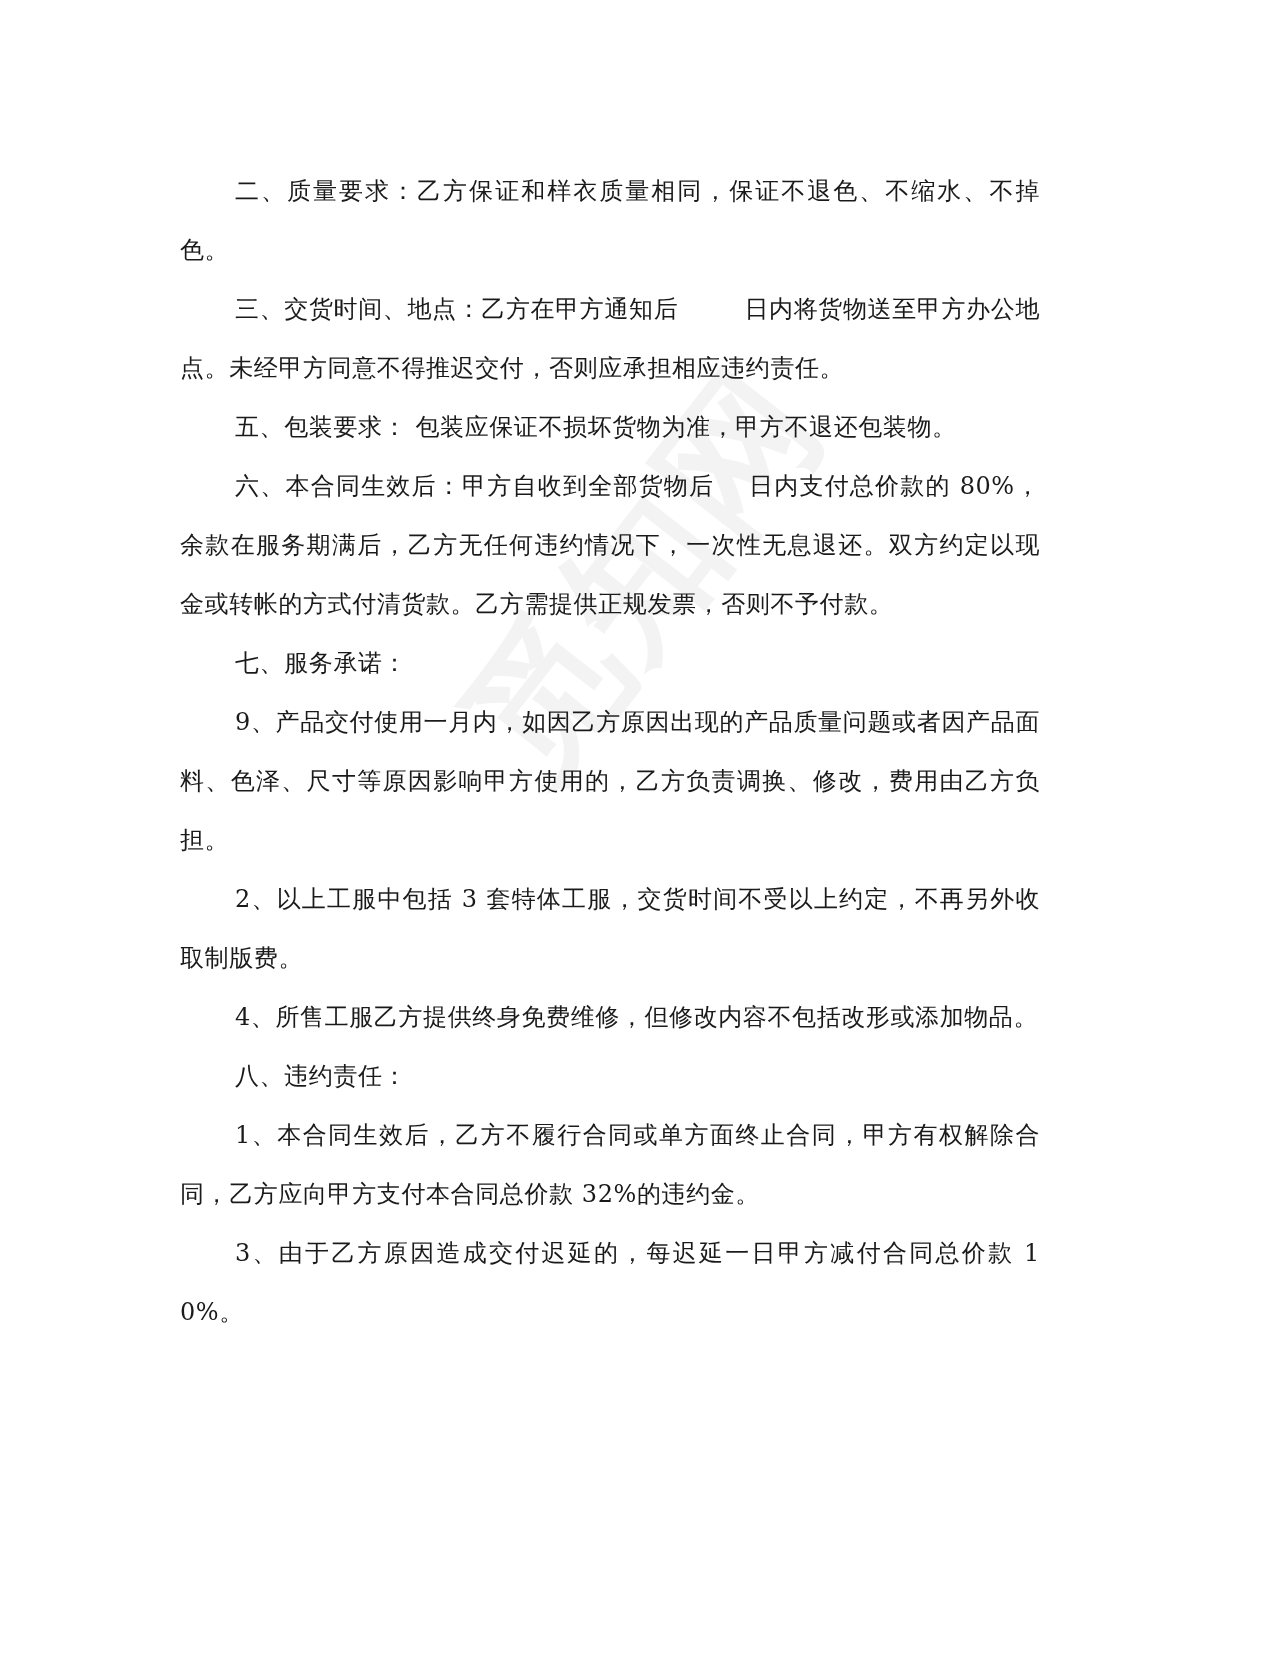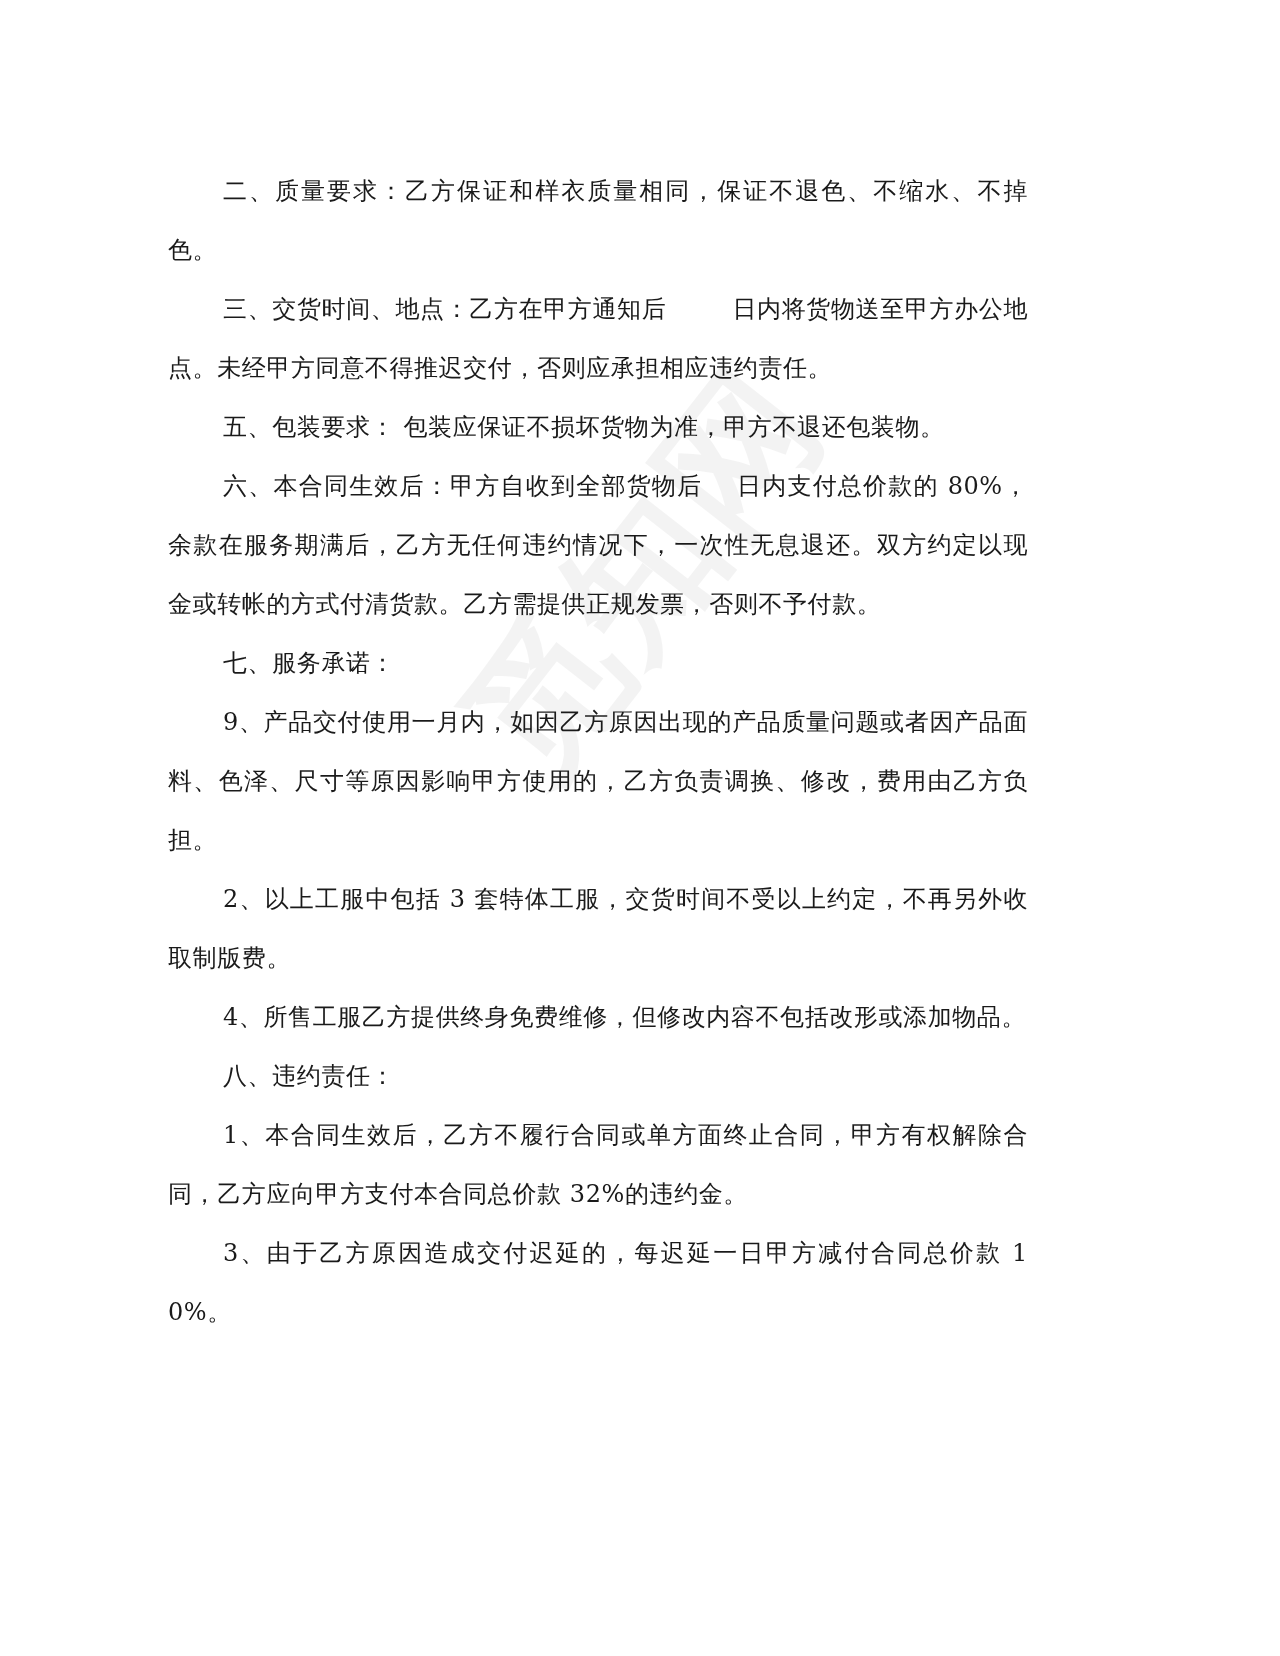--- a/index.html
+++ b/index.html
@@ -37,21 +37,21 @@
     text-align: center;
     color: #000000;
     opacity: 0.045;
     letter-spacing: 4px;
     pointer-events: none;
     white-space: nowrap;
     z-index: 0;
   }
   .content {
     position: absolute;
-    left: 168px;
+    left: 180px;
     top: 162px;
     width: 860px;
     z-index: 1;
   }
   .para {
     margin: 0;
     font-size: 24px;
     line-height: 59px;
     letter-spacing: 0.6px;
     text-align: justify;

